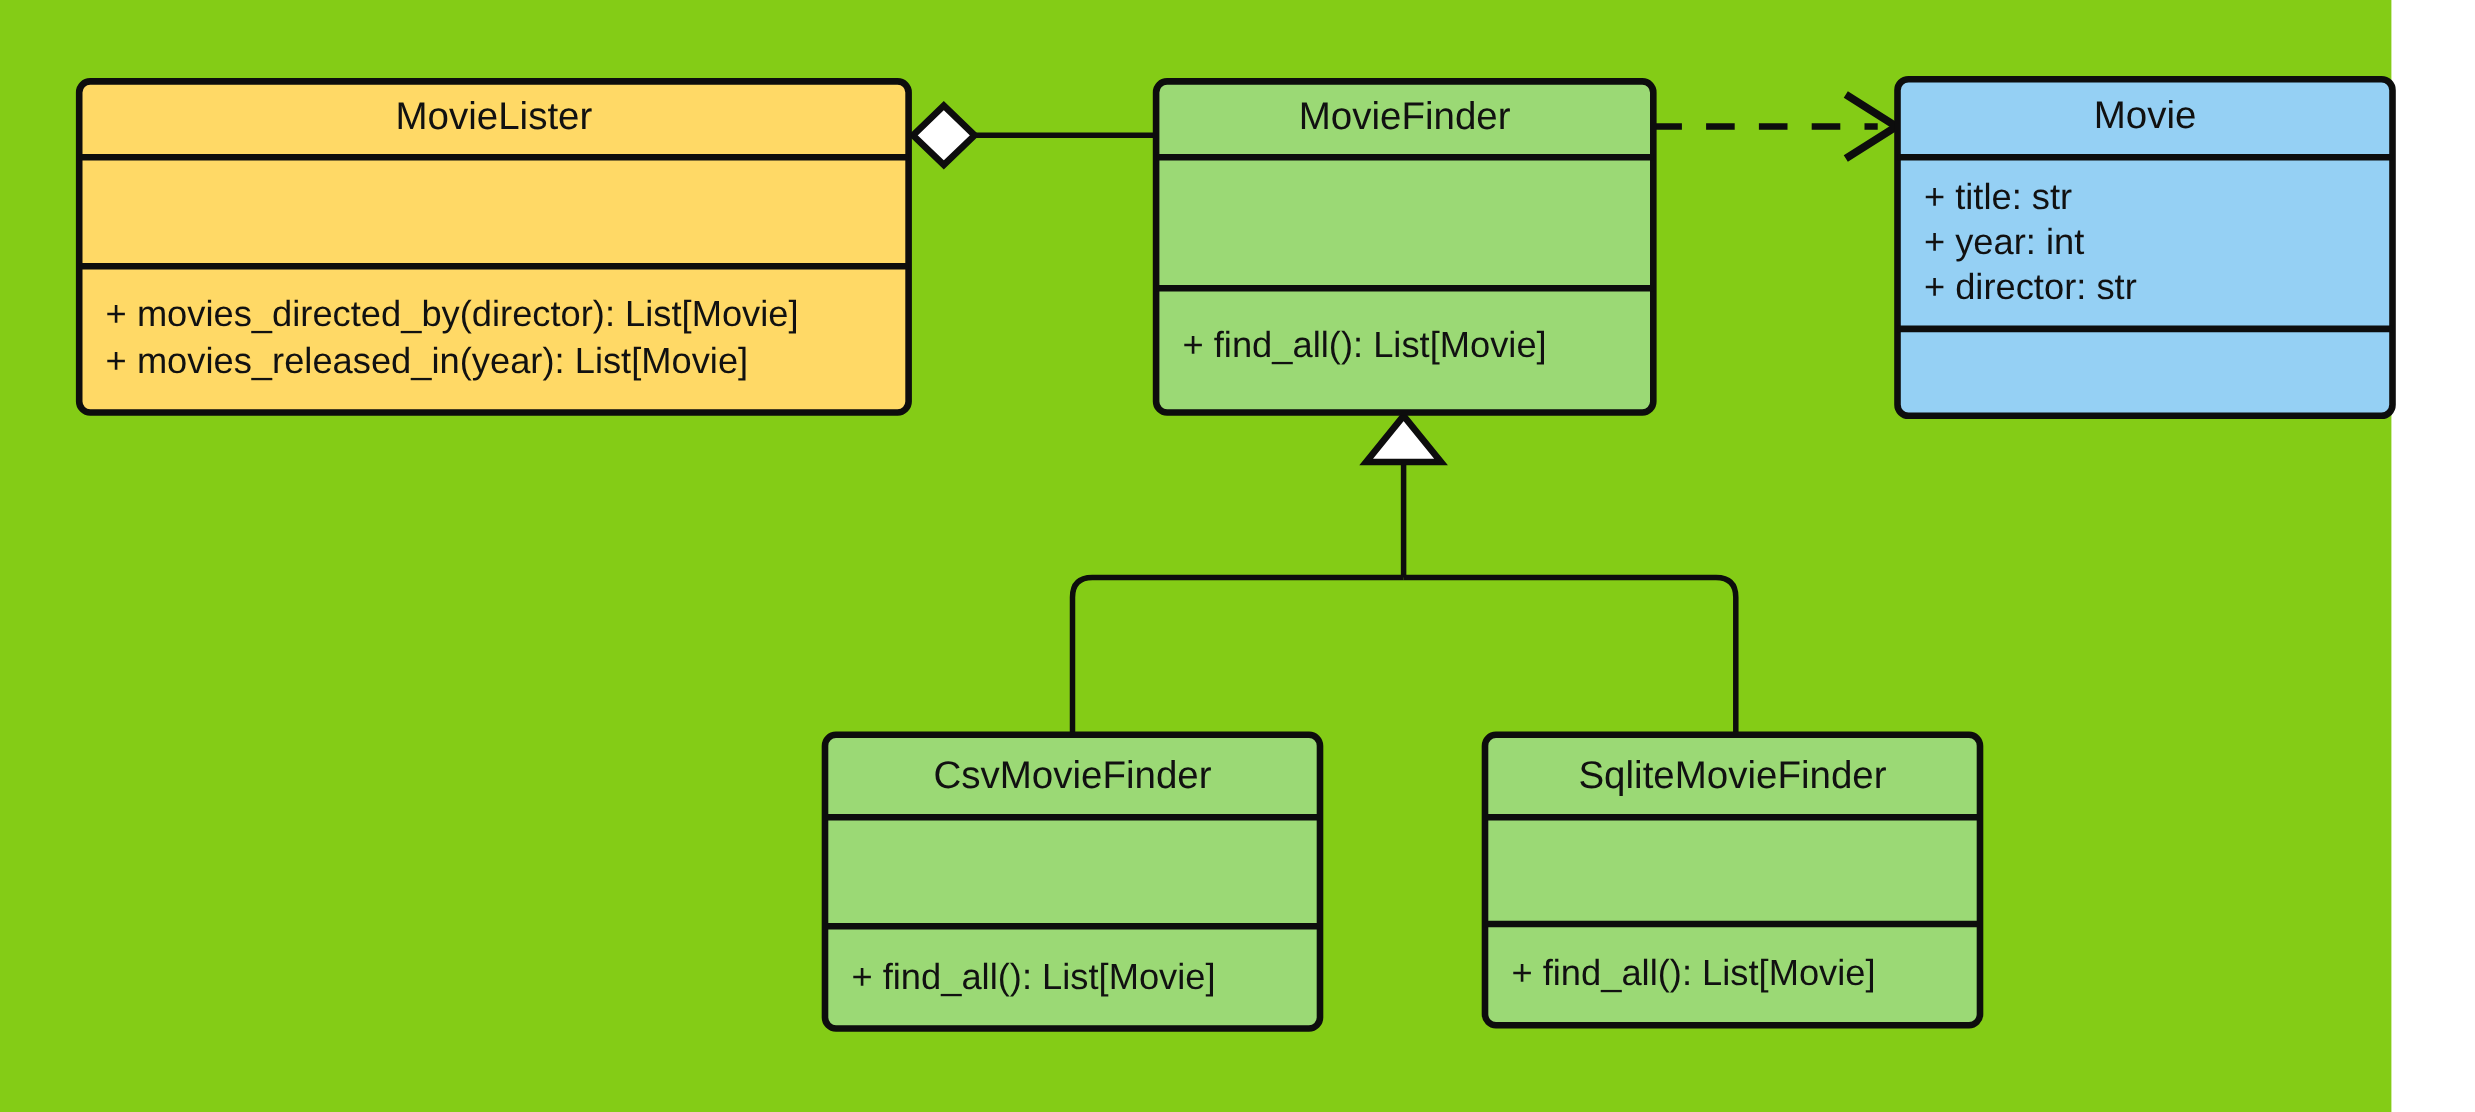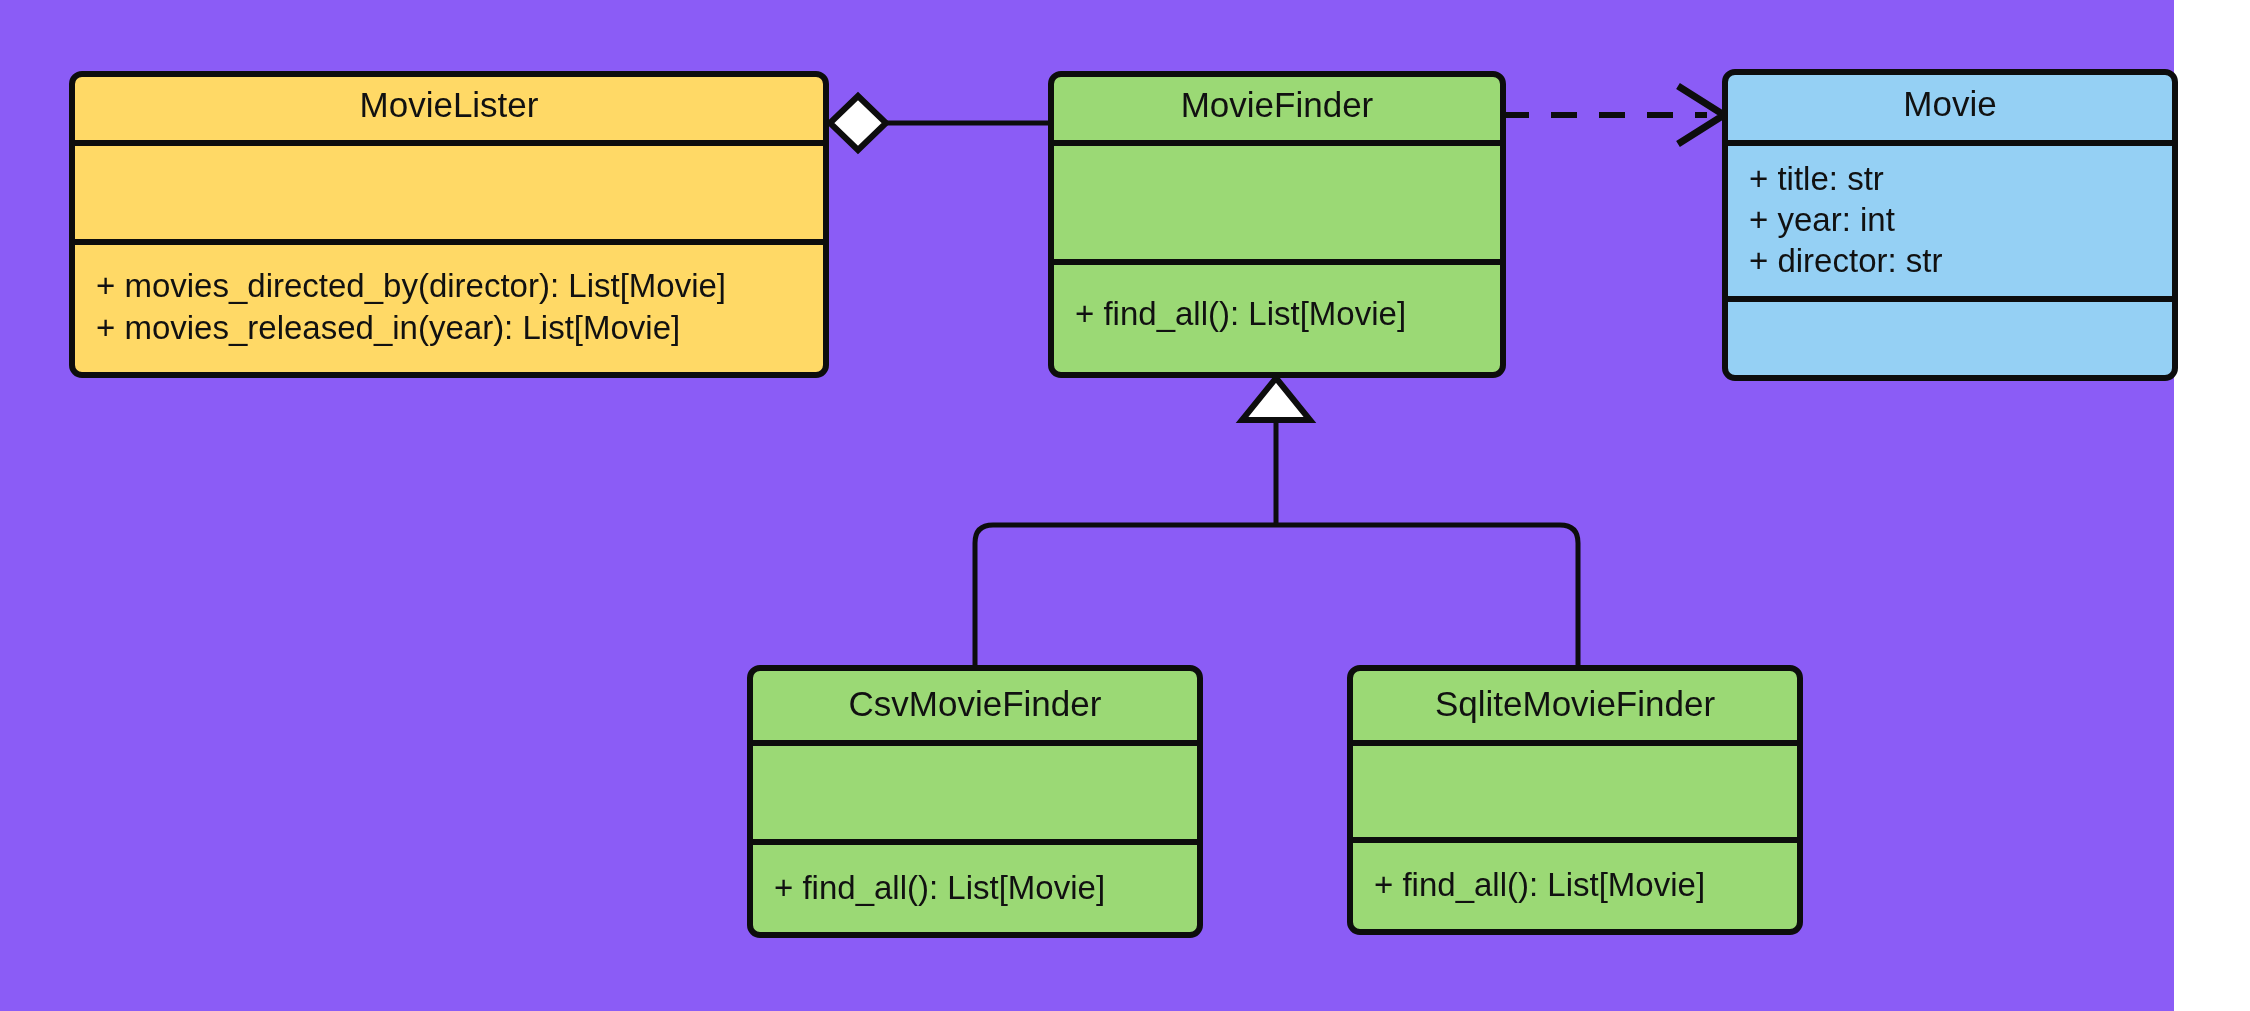--- a/index.html
+++ b/index.html
@@ -10,21 +10,21 @@
   body {
     width: 2250px;
     height: 1011px;
     overflow: hidden;
     font-family: "Liberation Sans", sans-serif;
   }
   #diagram-root {
     position: relative;
     width: 2174px;
     height: 1011px;
-    background: #8b5cf6;
+    background: #84cc16;
   }
   svg.uml-canvas {
     display: block;
     width: 2250px;
     height: 1011px;
   }
   .cls-box {
     stroke: #0d0d0d;
     stroke-width: 6;
   }

